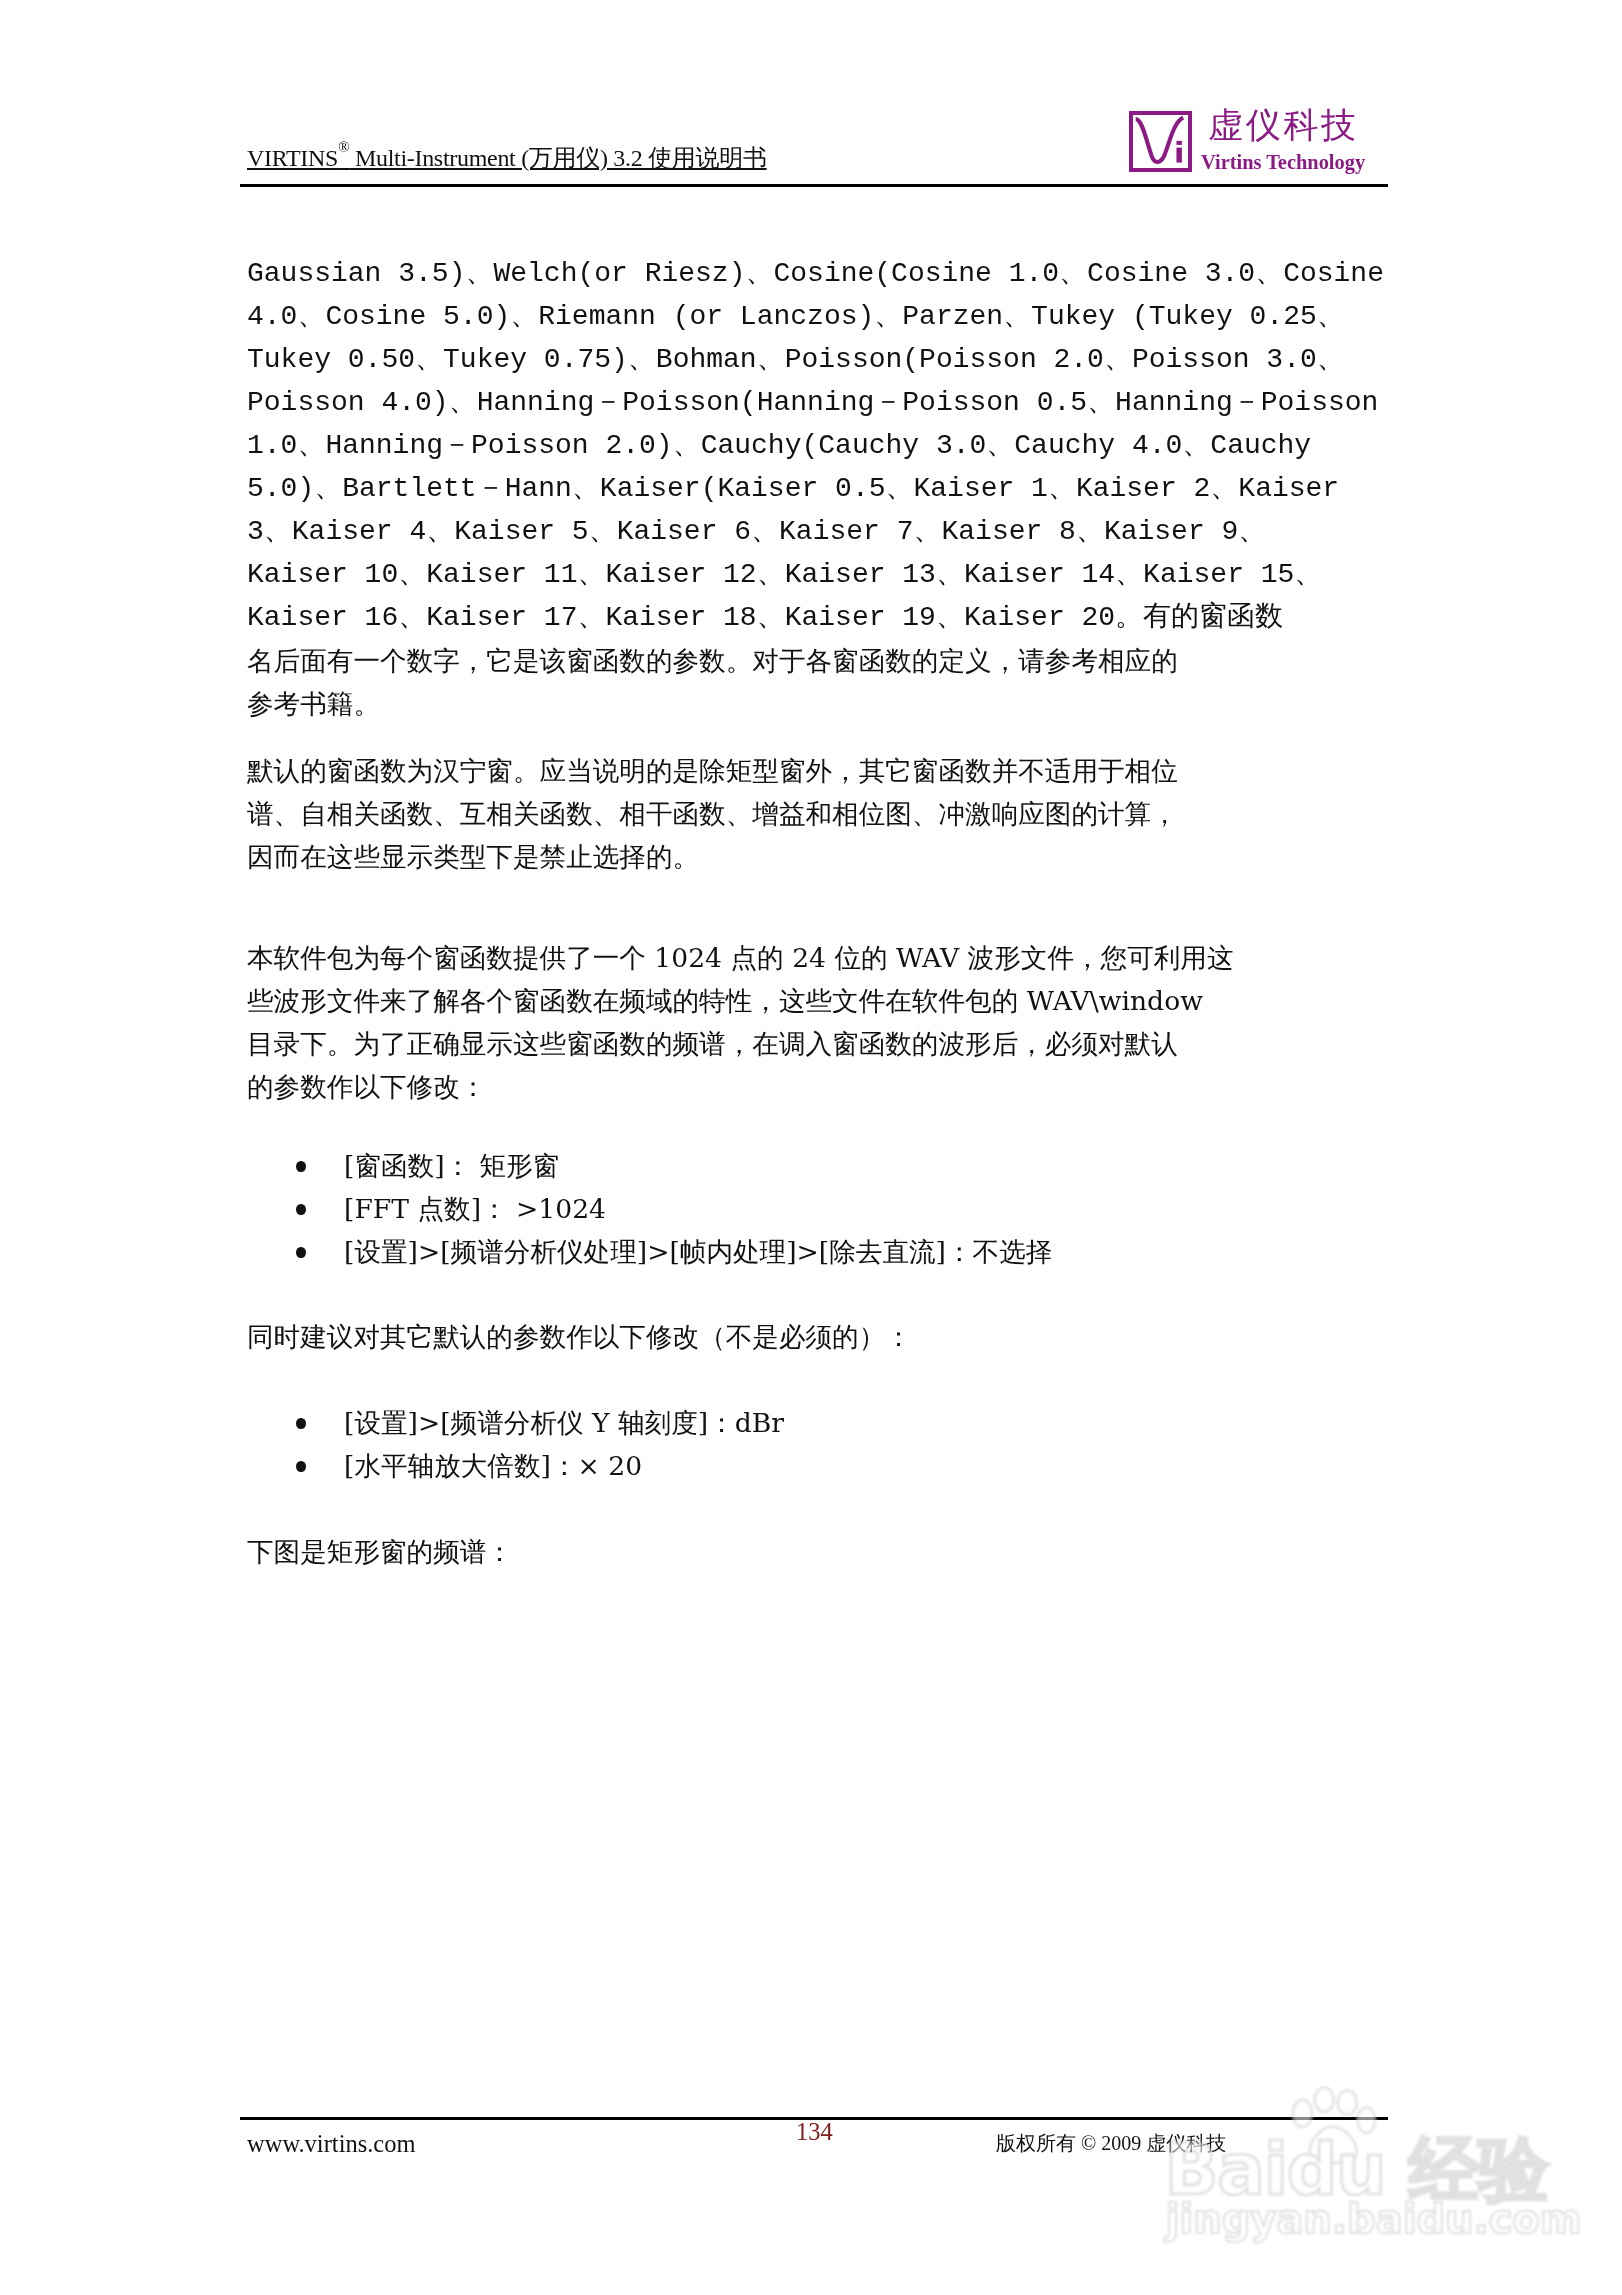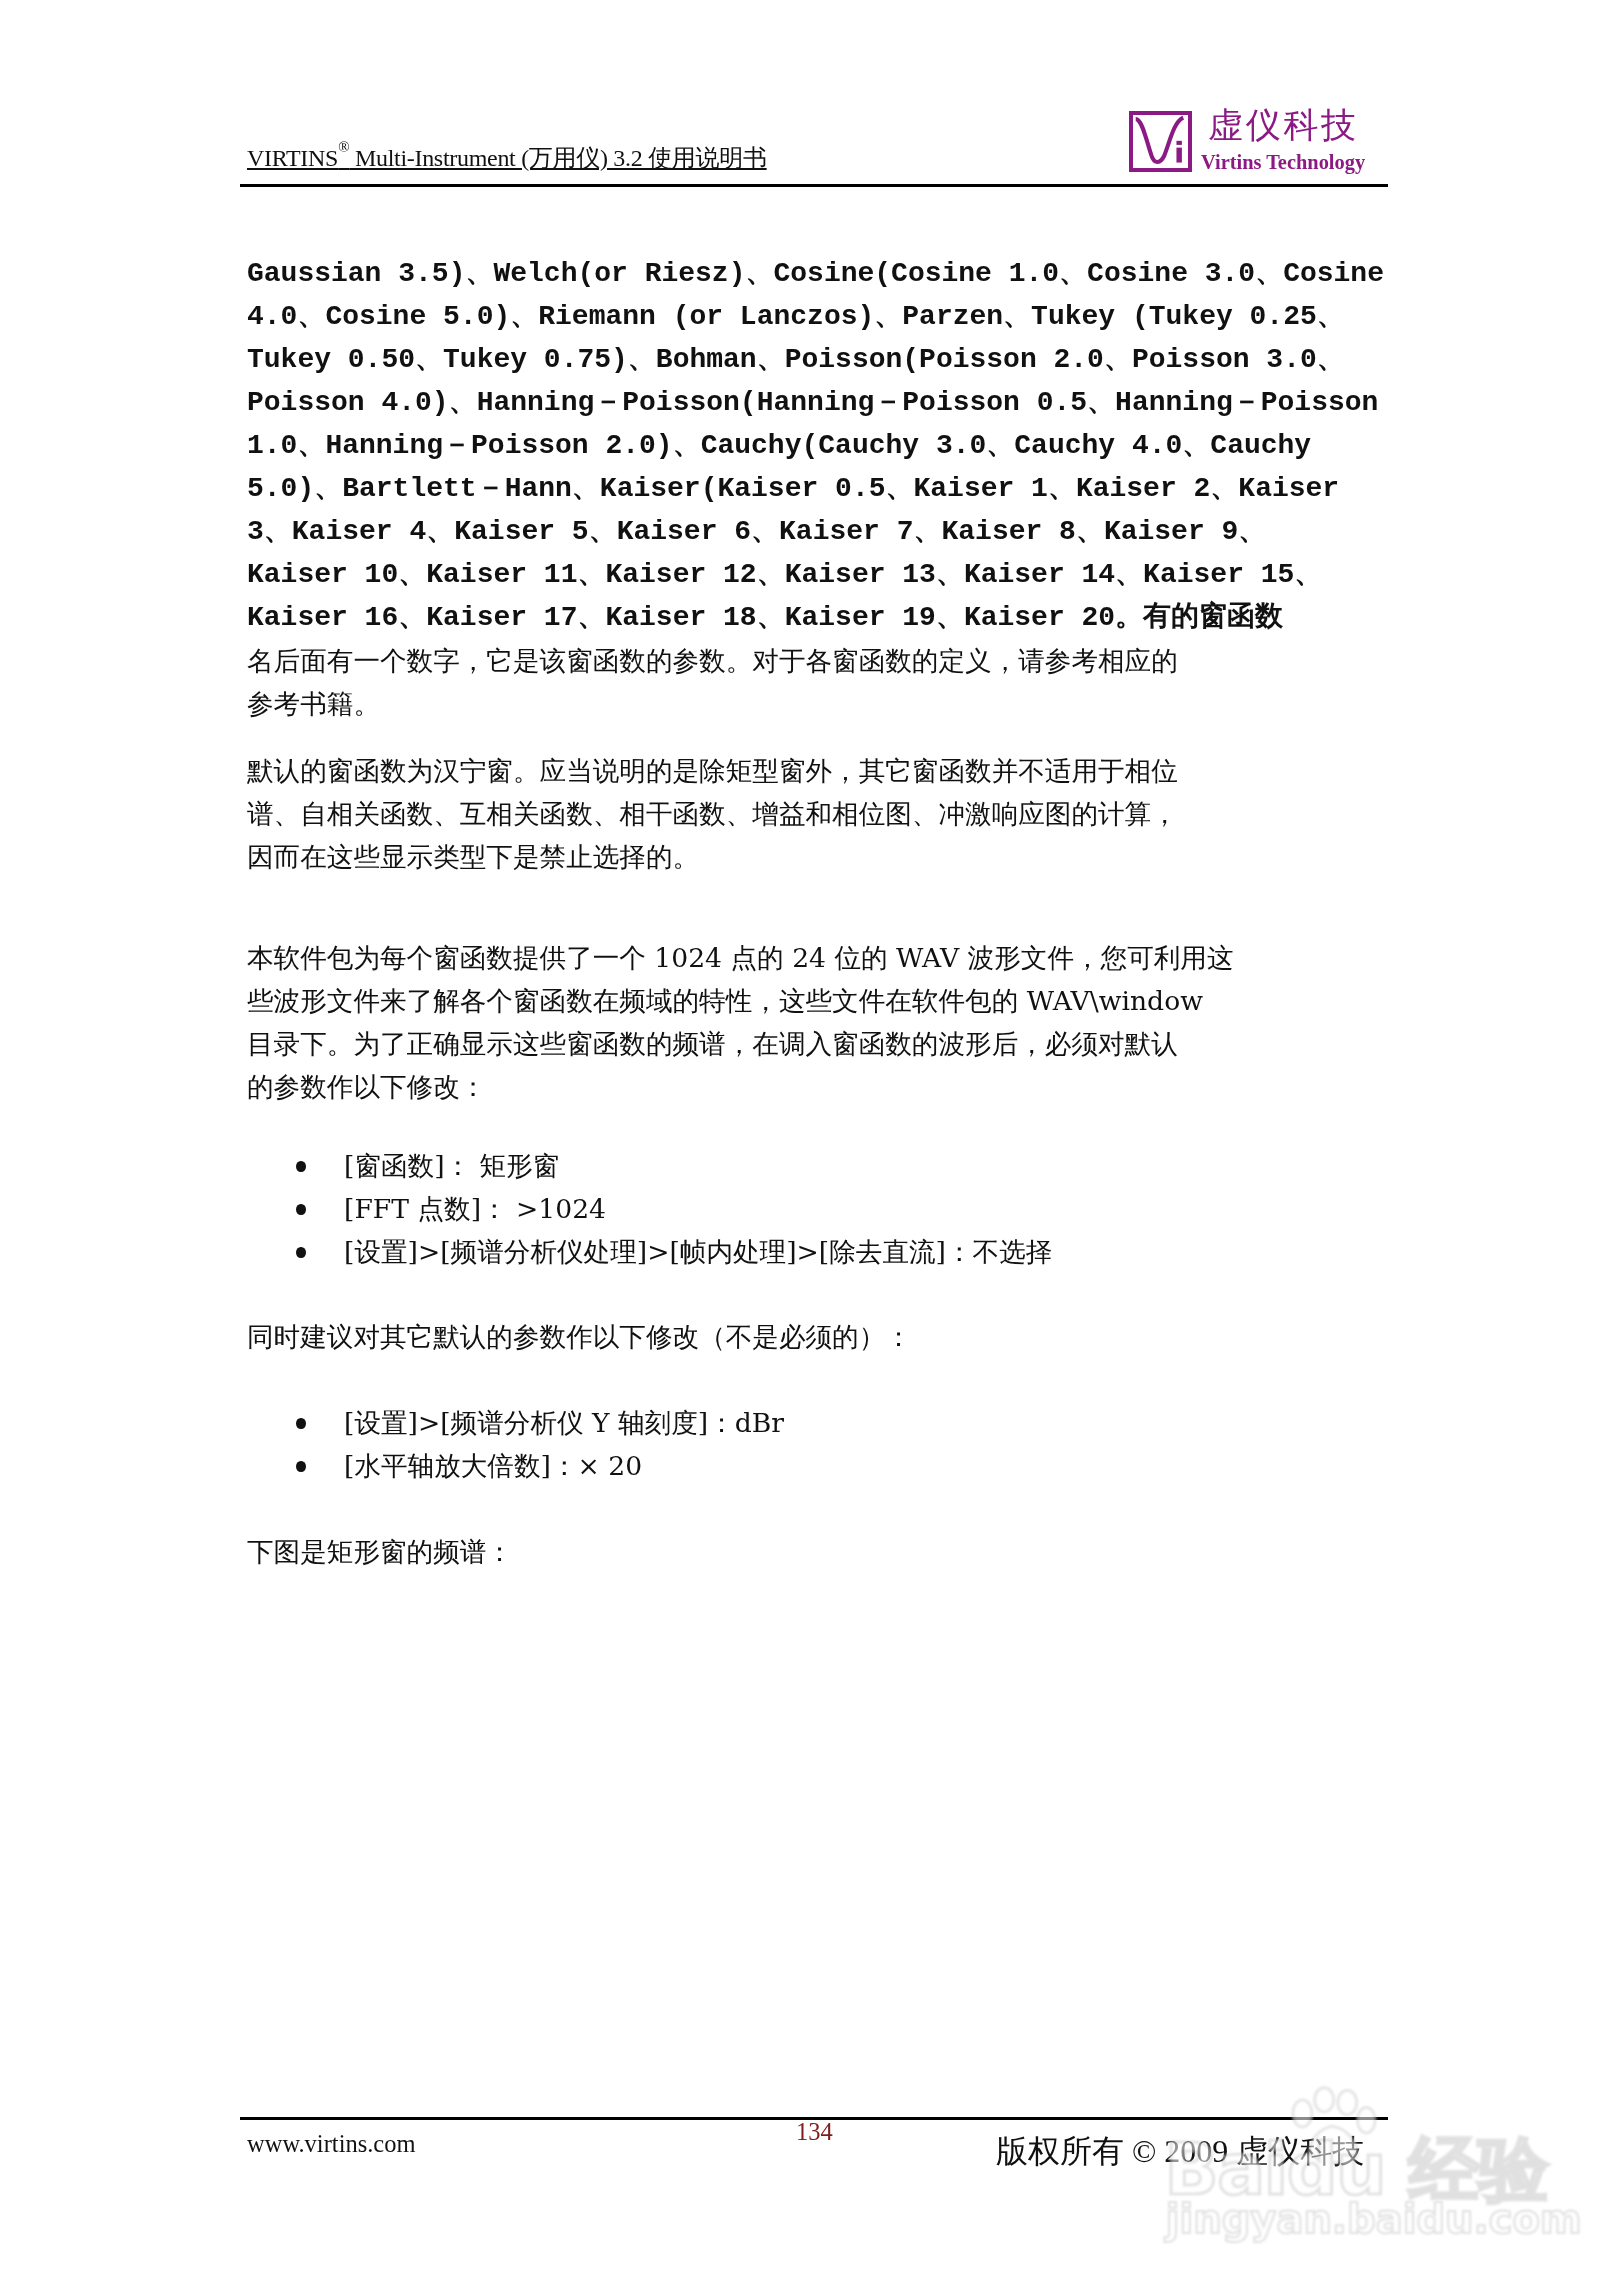--- a/index.html
+++ b/index.html
@@ -10,30 +10,30 @@
   .hdr-title { position:absolute; left:247px; top:142px; font-family:"Liberation Serif", serif; font-size:24px; letter-spacing:-0.3px; white-space:nowrap; color:#111;text-decoration:underline; }
   .hdr-title sup { font-size:15px; vertical-align:top; position:relative; top:-2.7px; }
   .hdr-rule { position:absolute; left:240px; top:184px; width:1148px; height:2.7px; background:#000; }
   .logo { position:absolute; left:1129px; top:111px; width:63px; height:61px; box-sizing:border-box; border:4.1px solid #8b1a84; background:#fff; }
   .logo svg { position:absolute; left:0; top:0; }
   .logo-cn { position:absolute; left:1208px; top:102px; font-family:"DejaVu Sans", sans-serif; font-size:35px; color:#8b1a84; letter-spacing:2.7px; white-space:nowrap; }
   .logo-en { position:absolute; left:1201px; top:151px; font-family:"Liberation Serif", serif; font-weight:bold; font-size:20.4px; color:#8b1a84; white-space:nowrap; }
 
   
   .body-text { position:absolute; left:247px; width:1140px; font-family:"DejaVu Serif", "Liberation Mono", serif; font-size:26.6px; line-height:43px; color:#111; }
-  .mono { font-family:"Liberation Mono", "DejaVu Sans Mono", monospace; font-size:28px;font-weight:bold; }
+  .mono { font-family:"Liberation Mono", "DejaVu Sans Mono", monospace; font-size:28px; }
   .bullets { position:absolute; left:247px; font-family:"DejaVu Serif", serif; font-size:26.6px; line-height:43px; color:#111; margin:0; padding:0; list-style:none; }
   .bullets li { position:relative; padding-left:97px; white-space:nowrap; }
   .bullets li .dot { position:absolute; left:49px; top:17px; width:9.5px; height:11px; border-radius:50%; background:#111; }
 
   
   .ftr-rule { position:absolute; left:240px; top:2117px; width:1148px; height:2.7px; background:#000; }
   .ftr-left { position:absolute; left:247px; top:2130px; font-family:"Liberation Serif", serif; font-size:24.5px; color:#111; }
   .ftr-page { position:absolute; left:796px; top:2118px; font-family:"Liberation Serif", serif; font-size:24.5px; color:#7f1d1d; }
-  .ftr-right { position:absolute; left:996px; top:2130px; font-family:"Liberation Serif", serif; font-size:32px; color:#111; white-space:nowrap; }
+  .ftr-right { position:absolute; left:996px; top:2130px; font-family:"Liberation Serif", serif; font-size:20px; color:#111; white-space:nowrap; }
 
   
   .wm { position:absolute; left:1159px; top:2086px; width:382px; height:164px; pointer-events:none; opacity:0.55; }
   .wm-big { position:absolute; left:5.5px; top:37px; font-family:"DejaVu Sans", sans-serif; font-weight:bold; font-size:71px; color:#fff;
             -webkit-text-stroke:2.7px #c8c8c8; letter-spacing:-1.4px; white-space:nowrap; filter:blur(1px); }
   .wm-small { position:absolute; left:6.8px; top:110px; font-family:"DejaVu Sans", sans-serif; font-weight:bold; font-size:40px; color:#fff;
             -webkit-text-stroke:2px #c8c8c8; white-space:nowrap; filter:blur(1px); }
   .wm-paw { position:absolute; left:123px; top:0px; filter:blur(1px); }
 </style>
 </head>

